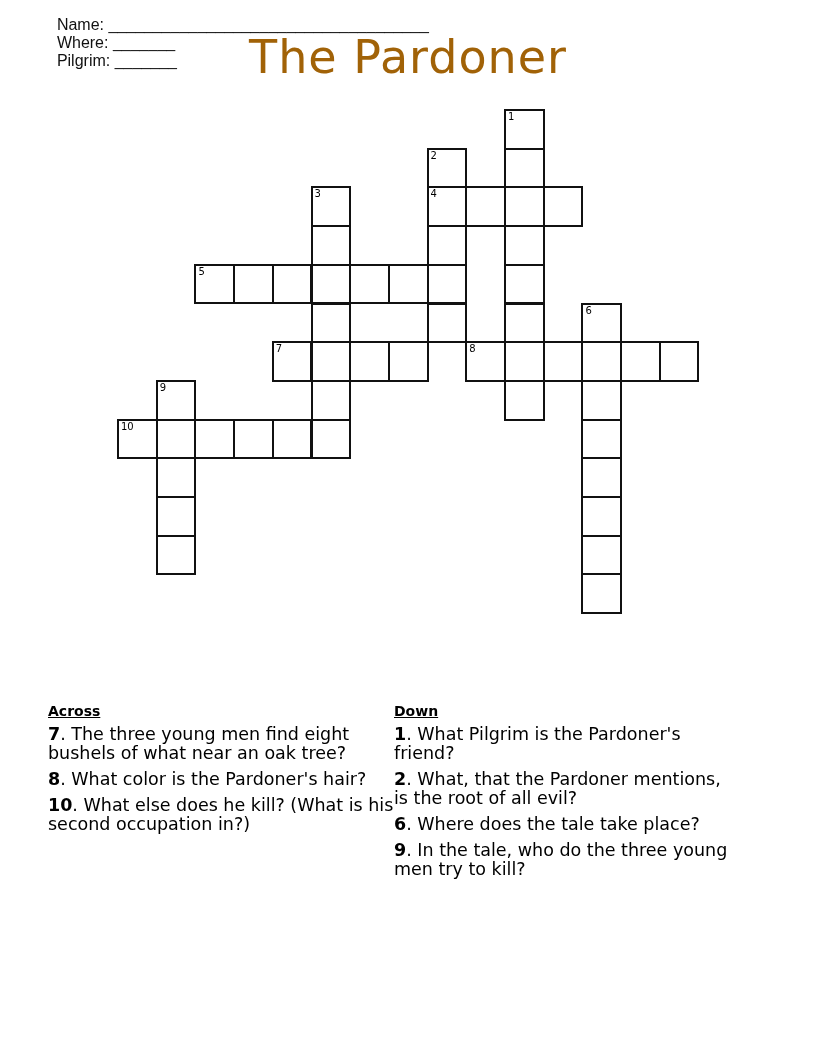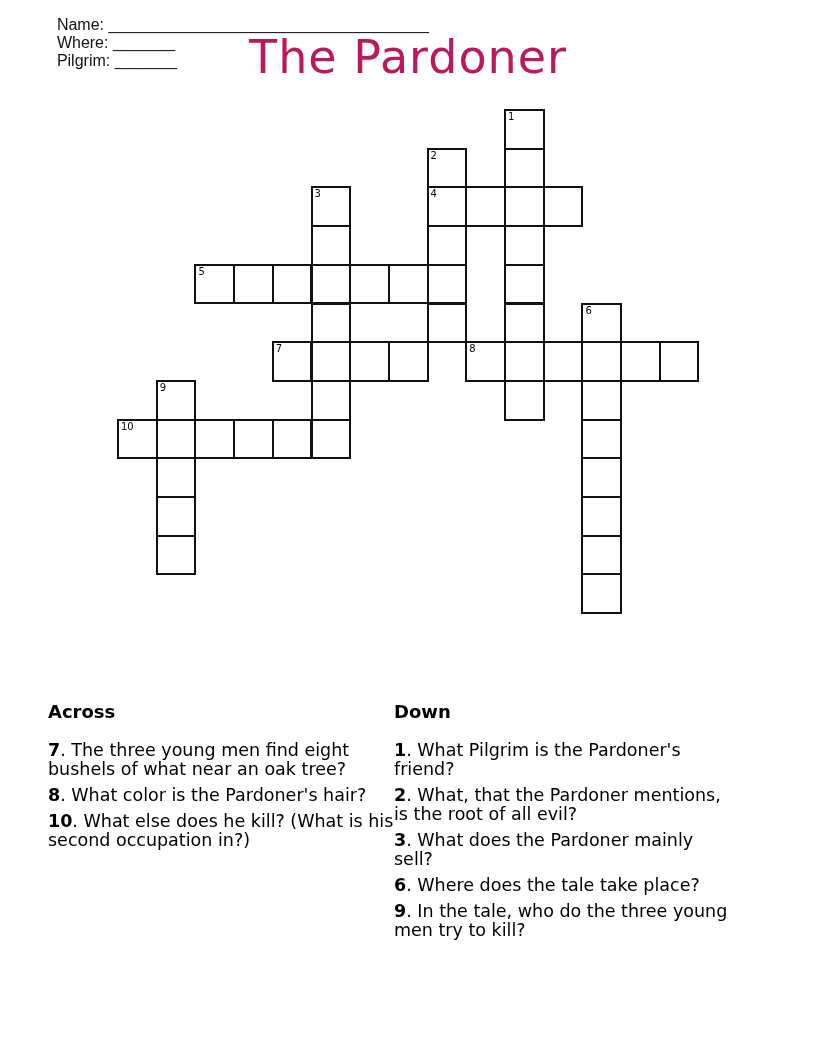--- a/index.html
+++ b/index.html
@@ -1,26 +1,26 @@
 <!DOCTYPE html>
 <html><head>
 <meta charset="utf-8">
 <style>
   html, body { margin: 0; padding: 0; background: #ffffff; }
   body { width: 816px; height: 1056px; position: relative; overflow: hidden; color: #000; }
   .header { position: absolute; top: -2px; left: 48px; font-family: "Liberation Sans", sans-serif; font-size: 16px; color: #111; white-space: pre; }
   .header span { margin-right: 14px; }
-  .title { position: absolute; top: 30px; left: 0; width: 816px; text-align: center; font-family: "DejaVu Sans", sans-serif; font-size: 46px; letter-spacing: 1px; color: #be185d; }
+  .title { position: absolute; top: 30px; left: 0; width: 816px; text-align: center; font-family: "DejaVu Sans", sans-serif; font-size: 46px; letter-spacing: 1px; color: #a16207; }
   .grid { position: absolute; left: 118px; top: 110px; width: 600px; height: 520px; }
   .cell { position: absolute; width: 38.7px; height: 38.7px; box-sizing: border-box; border: 2px solid #111; background: #fff; margin-left: -1px; margin-top: -1px; }
   .cell .num { position: absolute; top: 1px; left: 2px; font-family: "DejaVu Sans", sans-serif; font-size: 10px; line-height: 10px; color: #000; }
   .clues { position: absolute; top: 702px; font-family: "DejaVu Sans", sans-serif; font-size: 17.5px; line-height: 19px; color: #000; }
   .clues.across { left: 48px; width: 355px; }
   .clues.down { left: 394px; width: 340px; }
-  .clues h3 { margin: 0 0 20px 0; font-size: 18px; font-weight: bold; }
+  .clues h3 { margin: 0 0 4px 0; font-size: 14px; font-weight: bold; text-decoration: underline; }
   .clue { margin: 0 0 7px 0; }
   .clue b { font-weight: bold; }
 </style>
 </head>
 <body>
 
 <div class="header">
   <span>Name: ____________________________________</span>
   <span>Where: _______</span>
   <span>Pilgrim: _______</span>
@@ -109,17 +109,16 @@
     <div class="clue"><b>8</b><span>. What color is the Pardoner's hair?</span></div>
     <div class="clue"><b>10</b><span>. What else does he kill? (What is his second occupation in?)</span></div>
   </div>
 </div>
 
 <div class="clues down">
   <h3>Down</h3>
   <div id="down-list">
     <div class="clue"><b>1</b><span>. What Pilgrim is the Pardoner's friend?</span></div>
     <div class="clue"><b>2</b><span>. What, that the Pardoner mentions, is the root of all evil?</span></div>
-    <div class="clue"><b>3</b><span>. What does the Pardoner mainly sell?</span></div>
     <div class="clue"><b>6</b><span>. Where does the tale take place?</span></div>
     <div class="clue"><b>9</b><span>. In the tale, who do the three young men try to kill?</span></div>
   </div>
 </div>
 
 </body></html>

